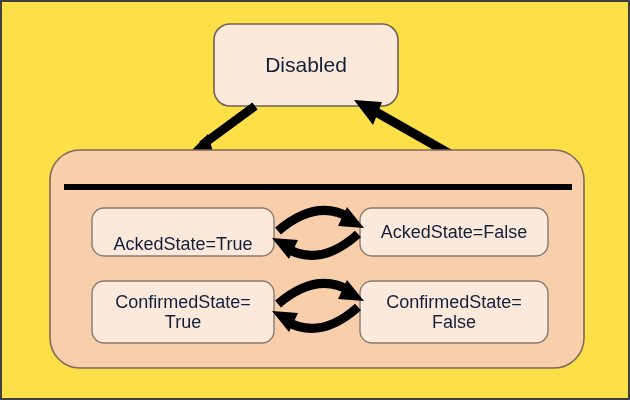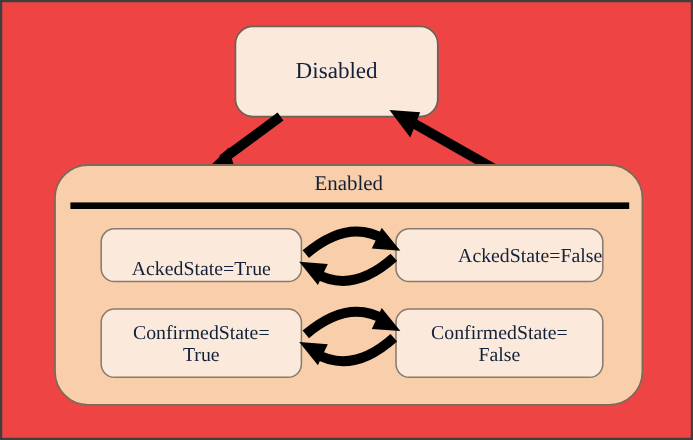--- a/index.html
+++ b/index.html
@@ -7,25 +7,24 @@
     padding: 0;
     background: #ffffff;
   }
   body {
     font-family: "Liberation Sans", sans-serif;
   }
   #canvas {
     position: relative;
     width: 630px;
     height: 400px;
-    background: #ef4444;
+    background: #fde047;
     box-sizing: border-box;
     border: 2px solid #3f3f3f;
     overflow: hidden;
-    font-family: Liberation Serif, serif;
   }
   .svg-layer {
     position: absolute;
     left: 0;
     top: 0;
     width: 630px;
     height: 400px;
   }
   .node-label {
     position: absolute;
@@ -49,21 +48,21 @@
     left: 150px;
     top: 152px;
     width: 330px;
     height: 28px;
     font-size: 19px;
   }
   .lbl-inner {
     font-size: 18px;
   }
   .lbl-acked-true  { left: 90px;  top: 218px; width: 182px; height: 48px; }
-  .lbl-acked-false { left: 358px; top: 206px; width: 188px; height: 48px; padding-left: 28px; }
+  .lbl-acked-false { left: 358px; top: 206px; width: 188px; height: 48px; }
   .lbl-conf-true   { left: 90px;  top: 279px; width: 182px; height: 62px; }
   .lbl-conf-false  { left: 358px; top: 279px; width: 188px; height: 62px; }
 </style>
 </head>
 <body>
 
 <div id="canvas">
 
   <svg class="svg-layer" viewBox="0 0 630 400">
 
@@ -106,21 +105,20 @@
 
     <g>
       <path d="M 356 305 Q 318 339 284 319" fill="none" stroke="#000000" stroke-width="9" stroke-linecap="butt"></path>
       <polygon points="270 309, 296 311, 287 330" fill="#000000"></polygon>
     </g>
 
   </svg>
 
   <div class="node-label lbl-disabled">Disabled</div>
 
-  <div class="node-label lbl-enabled">Enabled</div>
 
   <div class="node-label lbl-inner lbl-acked-true">AckedState=True</div>
 
   <div class="node-label lbl-inner lbl-acked-false">AckedState=False</div>
 
   <div class="node-label lbl-inner lbl-conf-true">ConfirmedState=
 True</div>
 
   <div class="node-label lbl-inner lbl-conf-false">ConfirmedState=
 False</div>

